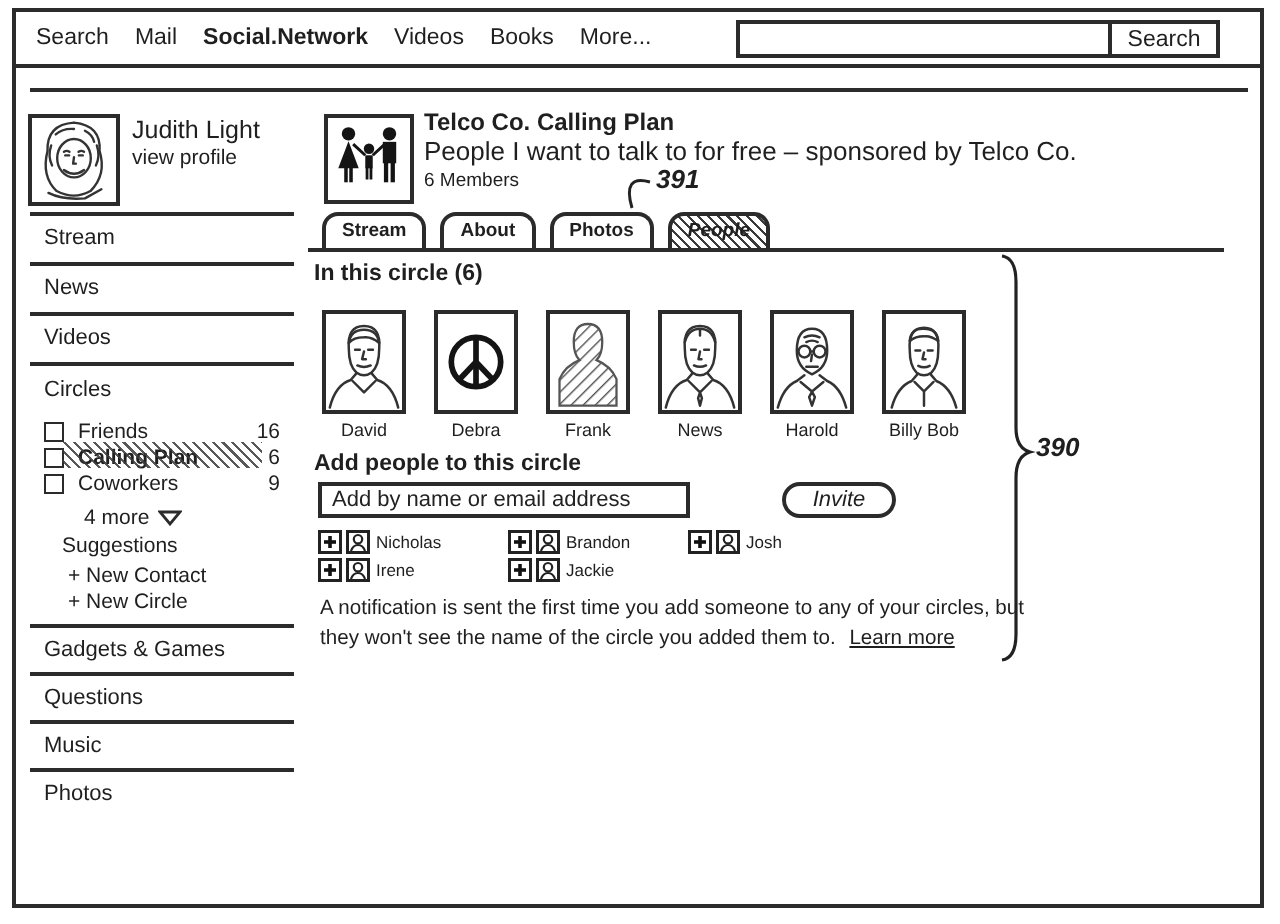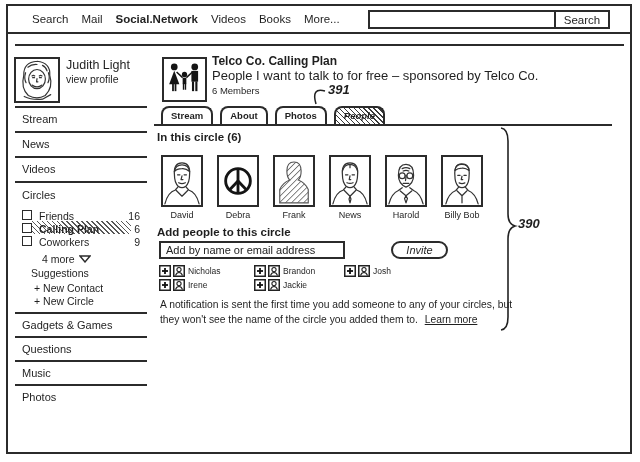--- a/index.html
+++ b/index.html
@@ -1,36 +1,36 @@
 <!DOCTYPE html>
 <html><head>
 <meta charset="utf-8">
 <style>
   * { margin:0; padding:0; box-sizing:border-box; }
   html,body { width:640px; height:462px; background:#fff; font-family:"Liberation Sans", sans-serif; color:#1f1f1f; }
   .window { position:absolute; left:6px; top:4px; width:626px; height:450px; border:2px solid #2b2b2b; background:#fff; }
 
   
-  .topbar { position:absolute; left:0; top:0; width:100%; height:28px; border-bottom:2px solid #2b2b2b; display:flex; align-items:center; gap:13px; padding-left:24px; font-size:11.5px; }
+  .topbar { position:absolute; left:0; top:0; width:100%; height:28px; border-bottom:2px solid #2b2b2b; display:flex; align-items:center; gap:13px; padding-left:10px; font-size:11.5px; }
   .nav-item { white-space:nowrap; cursor:default; }
   .nav-item.active { font-weight:bold; }
   .searchbox { position:absolute; right:20px; top:4px; width:242px; height:19px; border:2px solid #2b2b2b; display:flex; background:#fff; }
   .searchbox input { flex:1; border:none; outline:none; font-size:11px; padding:0 4px; font-family:"Liberation Sans", sans-serif; }
   .searchbox .btn { width:54px; border-left:2px solid #2b2b2b; font-size:11.5px; display:flex; align-items:center; justify-content:center; background:#fff; }
   .nav-divider { position:absolute; left:7px; top:38px; width:609px; height:2px; background:#2b2b2b; }
 
   
   .sidebar { position:absolute; left:0; top:44px; width:142px; }
   .avatar-box { position:absolute; left:6px; top:7px; width:46px; height:46px; border:2px solid #2b2b2b; background:#fff; }
   .avatar-box svg { width:100%; height:100%; }
   .profile-name { position:absolute; left:58px; top:8px; font-size:12.5px; }
   .profile-link { position:absolute; left:58px; top:23px; font-size:10.5px;text-align:center; }
   .sline { position:absolute; left:7px; width:132px; height:2px; background:#2b2b2b; }
   .side-item { position:absolute; left:14px; font-size:11px; white-space:nowrap; }
-  .circle-row { position:absolute; left:14px; width:118px; height:12px; display:flex; align-items:flex-start; font-size:10.5px; }
+  .circle-row { position:absolute; left:14px; width:118px; height:12px; display:flex; align-items:center; font-size:10.5px; }
   .cbx { width:10px; height:10px; border:1.8px solid #2b2b2b; margin-right:7px; flex:none; background:#fff; }
   .circle-row .cnt { margin-left:auto; }
   .hatch-ov { position:absolute; left:9px; top:-2px; width:100px; height:13px; pointer-events:none;
               background:repeating-linear-gradient(45deg, rgba(0,0,0,0) 0 2.4px, #3a3a3a 2.4px 3.5px); opacity:.85; }
   .bold { font-weight:bold; }
   .more-row { position:absolute; left:34px; font-size:10.5px; display:flex; align-items:center; gap:4px; }
   .chev svg { width:12px; height:8px; display:block; }
 
   
   .main { position:absolute; left:146px; top:38px; width:476px; height:410px; }

